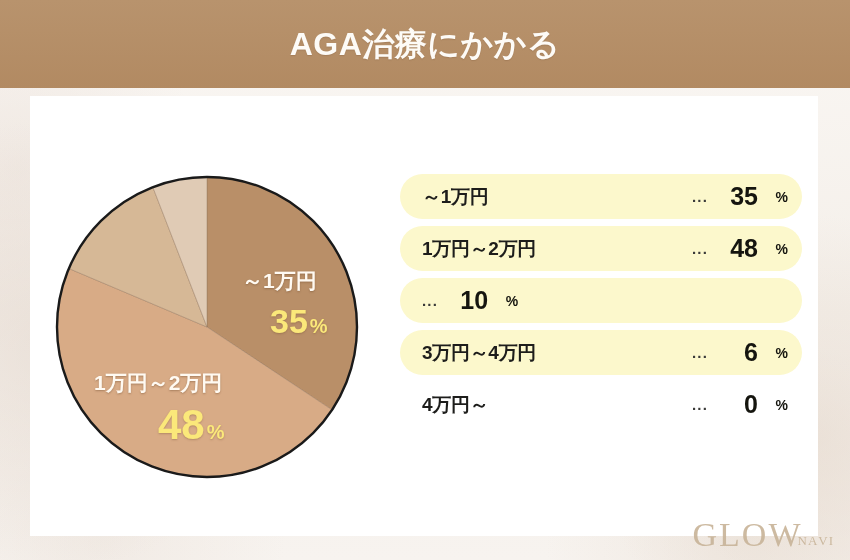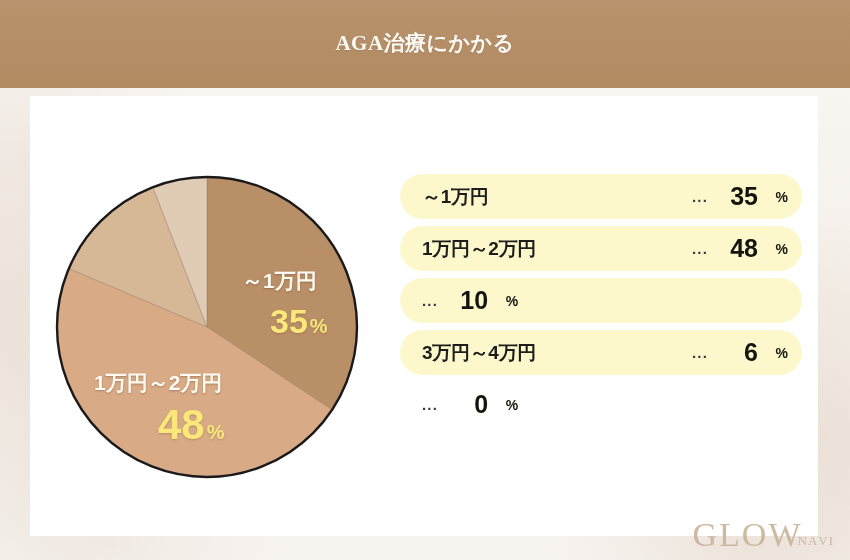--- a/index.html
+++ b/index.html
@@ -33,21 +33,21 @@
     z-index:4;
   }
   .hdr-line{
     color:#fdfbf7;
     font-weight:bold;
     letter-spacing:.5px;
     line-height:1.02;
     white-space:nowrap;
     text-shadow:0 1px 1px rgba(120,85,55,.25);
   }
-  .hdr-line.l1{ font-size:21px;font-family:Liberation Serif, serif; }
+  .hdr-line.l1{ font-size:32px; }
   .hdr-line.l2{ font-size:28px; }
 
   
   #card{
     position:absolute; left:30px; top:96px;
     width:788px; height:440px;
     background:#ffffff;
     z-index:2;
   }
 
@@ -225,20 +225,21 @@
       </div>
       <div class="legend-row">
         <span class="pill"></span>
         <span class="lg-label">3万円～4万円</span>
         <span class="lg-dots">...</span>
         <span class="lg-val">6</span>
         <span class="lg-pct">%</span>
       </div>
       <div class="legend-row nopill">
         <span class="pill"></span>
+        <span class="lg-label">4万円～</span>
         <span class="lg-dots">...</span>
         <span class="lg-val">0</span>
         <span class="lg-pct">%</span>
       </div>
     </div>
 </div>
 
 <div id="logo">
   <div id="logo-text">GLOW</div>
   <div id="logo-mark">

